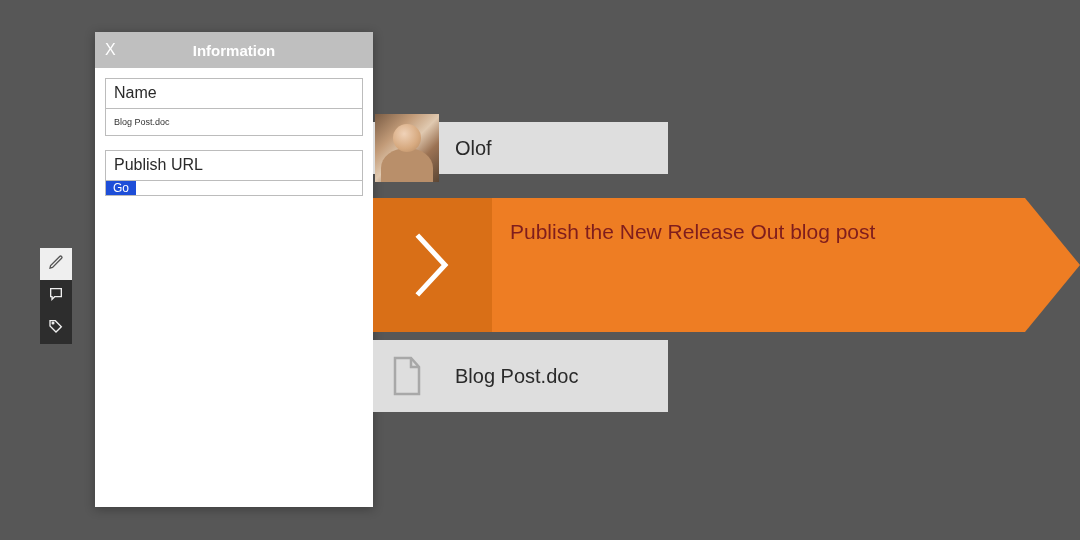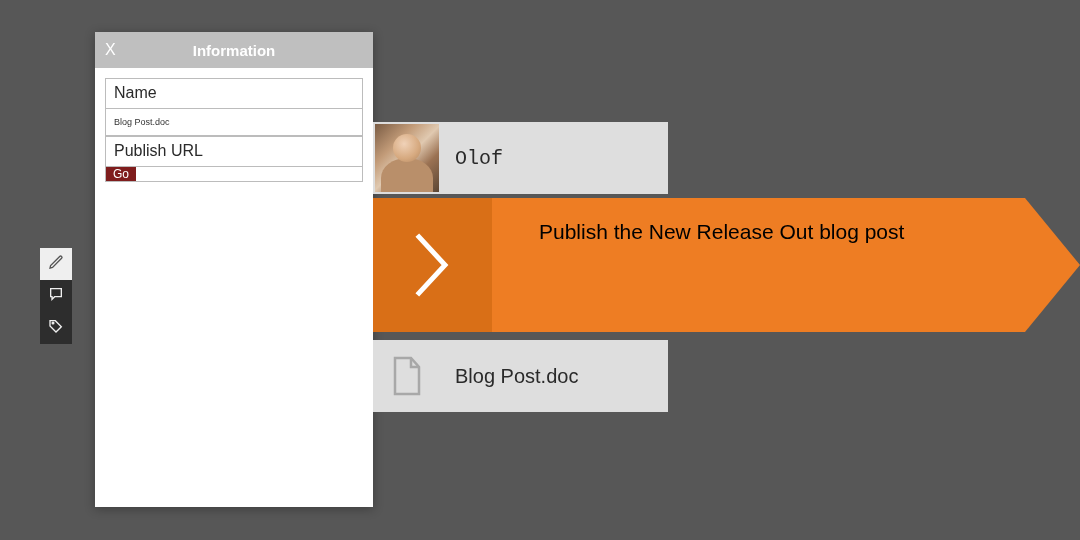--- a/index.html
+++ b/index.html
@@ -11,43 +11,43 @@
   .toolstrip .toolbtn { width: 32px; height: 32px; display: flex; align-items: center; justify-content: center; cursor: pointer; }
   .toolbtn.light { background: #efefef; color: #555; }
   .toolbtn.dark  { background: #2d2d2d; color: #efefef; }
 
   
   .info-panel { position: absolute; left: 95px; top: 32px; width: 278px; height: 475px; background: #ffffff; display: flex; flex-direction: column; box-shadow: 0 2px 10px rgba(0,0,0,0.3); }
   .info-head { height: 36px; background: #bfbfbf; display: flex; align-items: center; padding: 0 10px; color: #fff; font-size: 15px; font-weight: 300; }
   .info-head .close { width: 18px; text-align: left; font-size: 16px; cursor: pointer; }
   .info-head .title { flex: 1; text-align: center; padding-right: 18px; font-weight: bold; }
   .info-body { padding: 10px 10px; }
-  .field-block { border: 1px solid #bcbcbc; margin-bottom: 0; }
+  .field-block { border: 1px solid #bcbcbc; margin-bottom: 14px; }
   .field-label { border-bottom: 1px solid #bcbcbc; padding: 5px 8px 6px; font-size: 16px; color: #2a2a2a; font-weight: 400; }
   .field-value { display: flex; }
   .field-value input { flex: 1; border: none; outline: none; padding: 8px 8px; font-size: 9px; color: #333; background: #fff; min-width: 0; }
-  .go-btn { width: 30px; background: #7f1d1d; color: #fff; font-size: 12px; display: flex; align-items: center; justify-content: center; cursor: pointer; }
+  .go-btn { width: 30px; background: #1d4ed8; color: #fff; font-size: 12px; display: flex; align-items: center; justify-content: center; cursor: pointer; }
 
   
   .cardstack { position: absolute; left: 373px; top: 122px; width: 295px; }
-  .card-row { display: flex; align-items: center; height: 72px; font-family: Liberation Mono, monospace; }
+  .card-row { display: flex; align-items: center; height: 52px; }
   .card-user { background: #dedede; margin-bottom: 4px; }
   .avatar { width: 64px; height: 68px; margin: 2px; background: linear-gradient(135deg,#7a5c44 0%, #c29b78 30%, #e0c9b0 50%, #9b7253 70%, #5b4634 100%); position: relative; overflow: hidden; }
   .avatar::after{content:"";position:absolute;left:18px;top:10px;width:28px;height:28px;border-radius:50%;background:radial-gradient(circle at 40% 35%, #f0d2b8 0%, #d6a97f 60%, #b2865f 100%);}
   .avatar::before{content:"";position:absolute;left:6px;top:34px;width:52px;height:40px;border-radius:50% 50% 10% 10%;background:#b98f6a;}
   .card-label { flex: 1; padding: 0 14px; font-size: 20px; color: #2a2a2a; }
 
   .card-file { background: #dedede; margin-top: 4px; display:flex; align-items:center; height:72px;}
   .file-iconbox { width: 64px; height: 68px; margin:2px; display:flex; align-items:center; justify-content:center; }
   .file-iconbox svg { stroke:#a8a8a8; }
   
   .task-arrow2 { position:absolute; left:373px; top:198px; height:134px; display:flex; align-items:stretch; }
   .ta-dark { width:119px; background:#d96f17; display:flex; align-items:center; justify-content:center; }
   .ta-body { width:533px; background:#ee7d23; padding:20px 18px 0 18px; }
-  .ta-body .t { color:#000000; font-size:21px; line-height:1.35; max-width:420px;margin-left:29px; }
+  .ta-body .t { color:#7f1d1d; font-size:21px; line-height:1.35; max-width:420px; }
   .ta-tip  { width:0; height:0; border-top:67px solid transparent; border-bottom:67px solid transparent; border-left:55px solid #ee7d23; }
 
   .chev svg { display:block; }
 </style>
 </head>
 <body>
 
 <div class="toolstrip">
   <div class="toolbtn light">
     <span>

